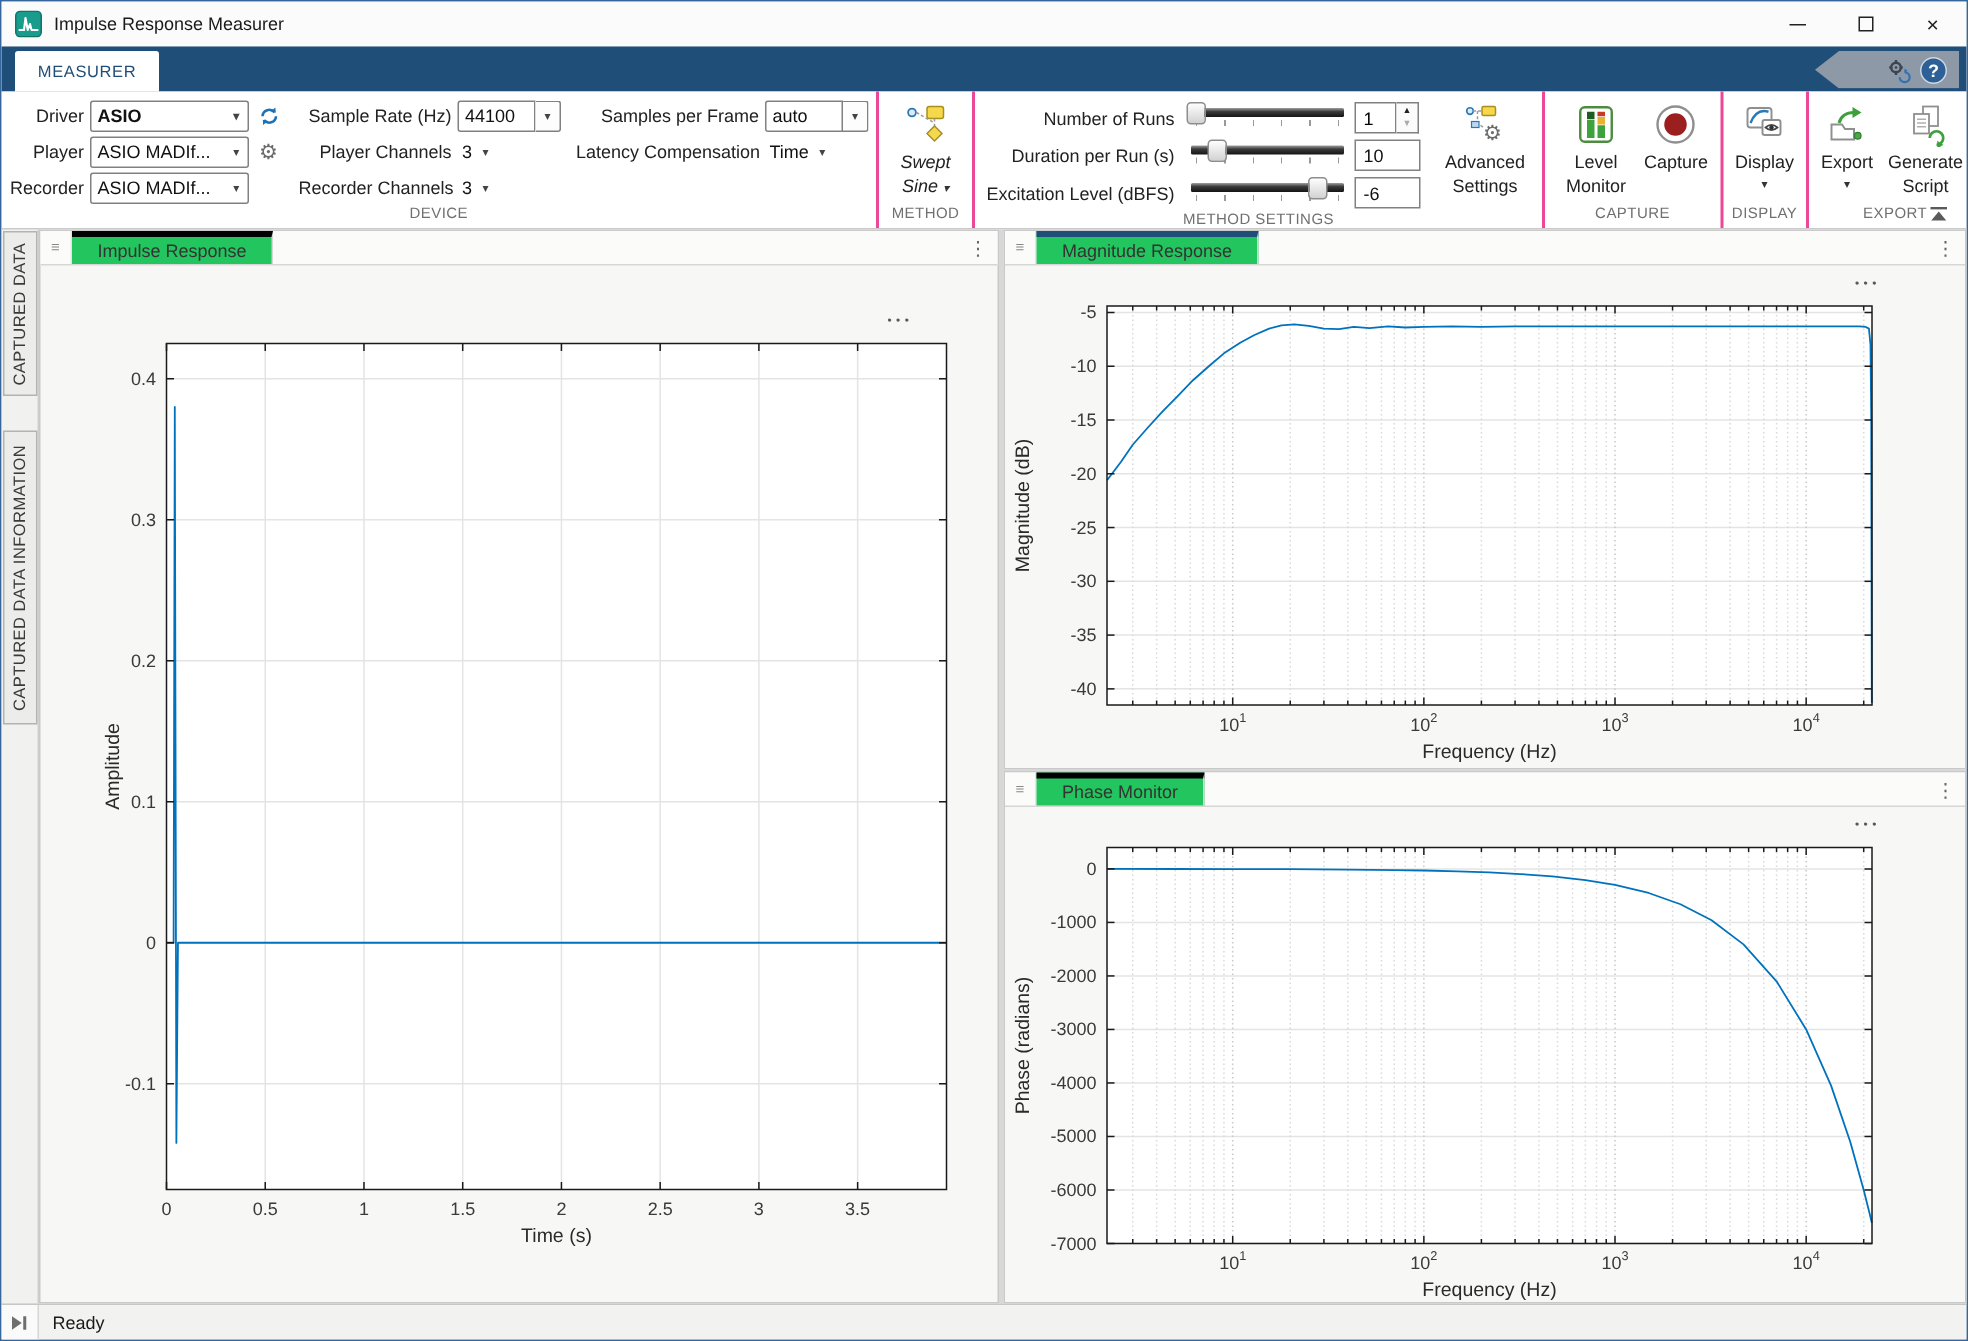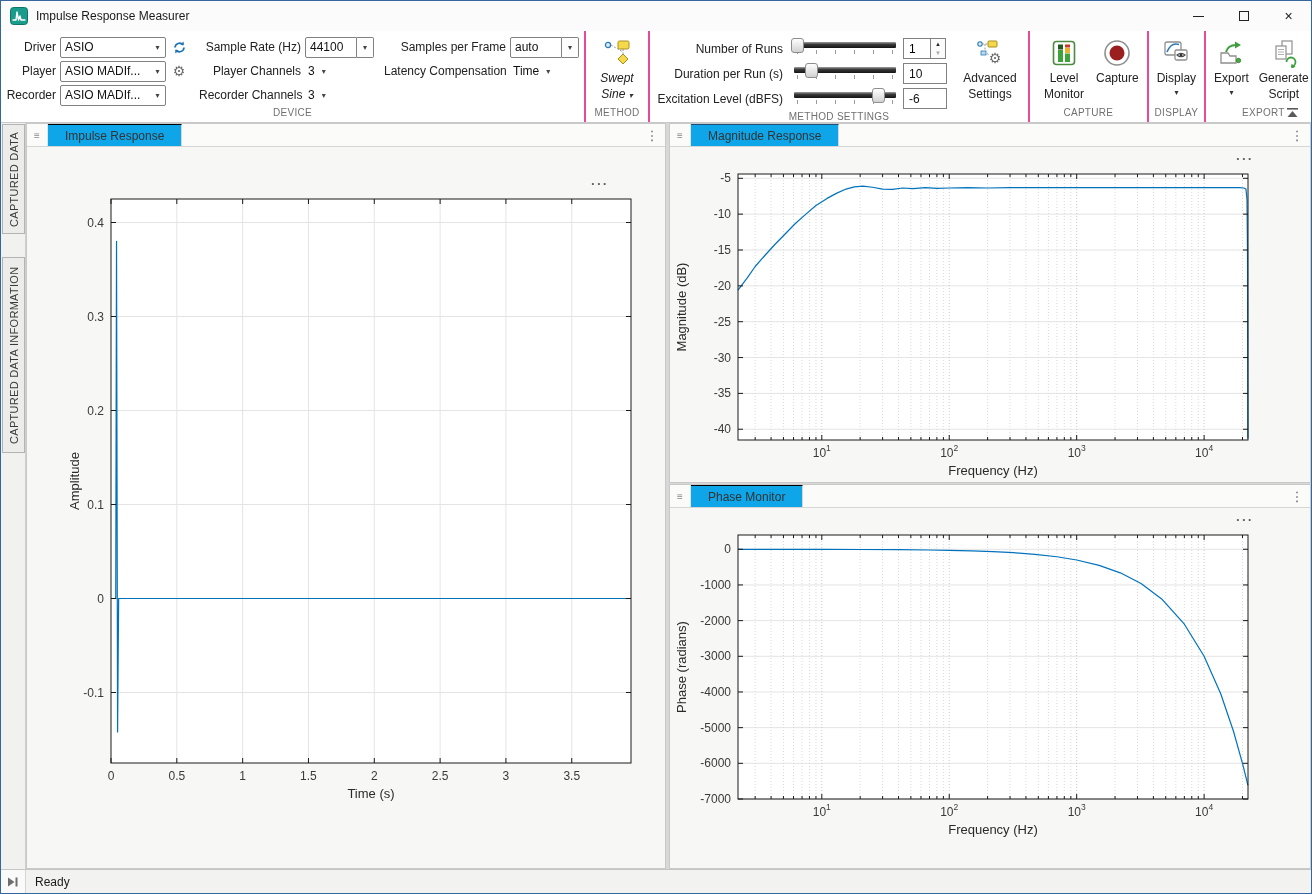--- a/index.html
+++ b/index.html
@@ -73,21 +73,21 @@
   .rail-tab-2 { height:196px; margin-top:23px; }
 
   .panel { background:#f7f7f5; border:1px solid #c9c9c9; display:flex; flex-direction:column; min-height:0; }
   .left-panel { width:640px; flex:none; }
   .right-col { flex:1; display:flex; flex-direction:column; margin-left:3px; min-width:0; }
   .panel-mag { height:360px; flex:none; }
   .panel-phase { flex:1; margin-top:1px; }
 
   .panel-tabbar { height:23px; background:#fbfbfa; border-bottom:1px solid #d6d6d6; display:flex; align-items:stretch; flex:none; }
   .grip { width:21px; color:#8a8a8a; font-size:10px; display:flex; align-items:center; justify-content:center; border-right:1px solid #e4e4e4; }
-  .ptab { padding:0 17px; background:#0ea5e9; border-right:1px solid #d6d6d6; border-top:1px solid #000000; display:flex; align-items:center; font-size:12px; color:#333; white-space:nowrap; }
+  .ptab { padding:0 17px; background:#22c55e; border-right:1px solid #d6d6d6; border-top:4px solid #000000; display:flex; align-items:center; font-size:12px; color:#333; white-space:nowrap; }
   .ptab.focused { border-top-color:#1f4e79; }
   .kebab { margin-left:auto; width:26px; color:#666; font-size:13px; display:flex; align-items:center; justify-content:center; }
 
   .panel-body { flex:1; position:relative; min-height:0; }
   .ellipsis { position:absolute; right:56px; color:#5a5a5a; font-size:8px; letter-spacing:3px; }
   .ell-imp { top:32px; } .ell-freq { top:7px; }
   svg.chart { display:block; }
 
   
   .statusbar { height:24px; background:#f2f2f1; border-top:1px solid #c6c6c6; display:flex; align-items:center; flex:none; font-size:12px; color:#1a1a1a; }
@@ -111,30 +111,48 @@
         </span>
       <span class="winbtn">
           <span class="glyph-max"></span>
         </span>
       <span class="winbtn">
           <span class="glyph-close">×</span>
         </span>
     </div>
   </div>
 
+  <div class="ribbon-tabs">
+    <div class="rtab">MEASURER</div>
+    <div class="quick-banner">
+      <svg width="18" height="18" viewBox="0 0 18 18">
+        <circle cx="8" cy="7" r="3.2" fill="none" stroke="#3d4450" stroke-width="1.6"></circle>
+        <circle cx="8" cy="7" r="0.9" fill="#3d4450"></circle>
+        <g stroke="#3d4450" stroke-width="1.6">
+            <line x1="8" y1="2" x2="8" y2="4"></line>
+            <line x1="8" y1="10" x2="8" y2="12"></line>
+            <line x1="3.5" y1="7" x2="5.5" y2="7"></line>
+            <line x1="10.5" y1="7" x2="12.5" y2="7"></line>
+          </g>
+        <path d="M10.5 13.5 a3.3 3.3 0 1 0 3.3 -3.3" fill="none" stroke="#2f72b5" stroke-width="1.5"></path>
+        <path d="M13.8 7.6 l2 1.6 -2.4 1.2 z" fill="#2f72b5"></path>
+      </svg>
+      <span class="help-circle">?</span>
+    </div>
+  </div>
 
   <div class="ribbon">
 
     <div class="rgroup">
       <div class="rgroup-content">
         <div class="dev-grid">
           <div class="dev-col">
             <div class="dev-row">
               <span class="flabel w50">Driver</span>
-              <div class="combo w104" style="width:106px;">
+              <div class="combo w104" style="width:106px;font-weight:bold;">
                 <span class="ctext">ASIO</span>
                 <span class="carr">▾</span>
               </div>
               <span class="miniicon">
                 <svg width="15" height="15" viewBox="0 0 15 15">
                     <path d="M3 7.5 a4.5 4.5 0 0 1 8 -2.6" fill="none" stroke="#1a72b8" stroke-width="1.7"></path>
                     <path d="M11.6 1.6 l0.2 3.6 -3.5 -0.8 z" fill="#1a72b8"></path>
                     <path d="M12 7.5 a4.5 4.5 0 0 1 -8 2.6" fill="none" stroke="#1a72b8" stroke-width="1.7"></path>
                     <path d="M3.4 13.4 l-0.2 -3.6 3.5 0.8 z" fill="#1a72b8"></path>
                   </svg>

